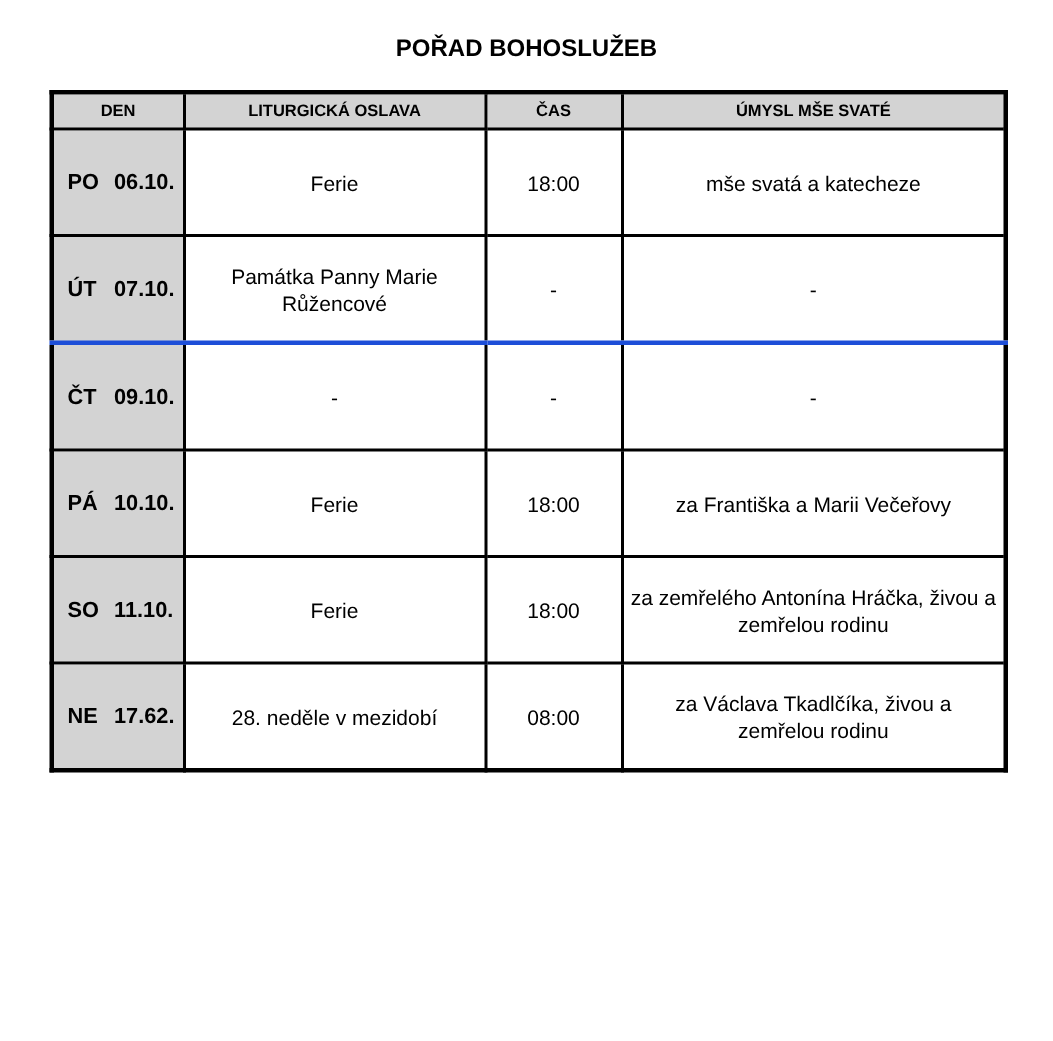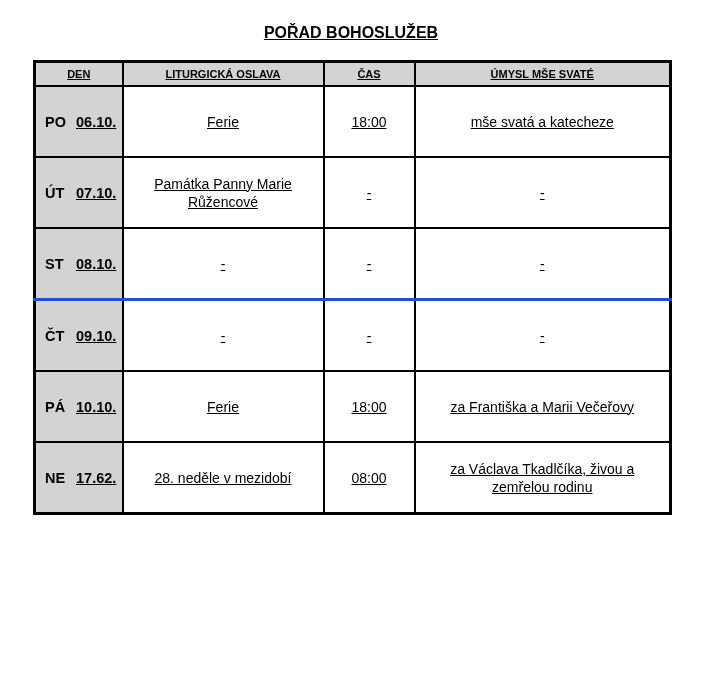--- a/index.html
+++ b/index.html
@@ -8,21 +8,20 @@
     background: #ffffff;
     width: 702px;
     height: 694px;
     font-family: "Liberation Sans", "DejaVu Sans", sans-serif;
     color: #000000;
   }
   .page {
     width: 702px;
     height: 694px;
     overflow: hidden;
-    text-decoration: underline;
   }
   .title-block {
     padding-top: 22px;
     text-align: center;
   }
   .title-line1 {
     font-size: 16px;
     font-weight: bold;
     line-height: 21px;
   }
@@ -110,39 +109,39 @@
         <td class="cel">Ferie</td>
         <td>18:00</td>
         <td class="cel">mše svatá a katecheze</td>
       </tr>
       <tr>
         <td class="day"><span class="abbr">ÚT</span><span>07.10.</span></td>
         <td class="cel">Památka Panny Marie Růžencové</td>
         <td>-</td>
         <td class="cel">-</td>
       </tr>
-      <tr>
-        <td class="day"><span class="abbr">ST</span><span>08.10.</span></td>
-        <td class="cel">-</td>
-        <td>-</td>
-        <td class="cel">-</td>
-      </tr>
       <tr class="gray-top">
         <td class="day"><span class="abbr">ČT</span><span>09.10.</span></td>
         <td class="cel">-</td>
         <td>-</td>
         <td class="cel">-</td>
       </tr>
       <tr>
         <td class="day"><span class="abbr">PÁ</span><span>10.10.</span></td>
         <td class="cel">Ferie</td>
         <td>18:00</td>
         <td class="cel">za Františka a Marii Večeřovy</td>
       </tr>
       <tr>
+        <td class="day"><span class="abbr">SO</span><span>11.10.</span></td>
+        <td class="cel">Ferie</td>
+        <td>18:00</td>
+        <td class="cel">za zemřelého Antonína Hráčka, živou a zemřelou rodinu</td>
+      </tr>
+      <tr>
         <td class="day"><span class="abbr">NE</span><span>17.62.</span></td>
         <td class="cel">28. neděle v mezidobí</td>
         <td>08:00</td>
         <td class="cel">za Václava Tkadlčíka, živou a zemřelou rodinu</td>
       </tr>
     </tbody>
   </table>
 
 </div>
 

